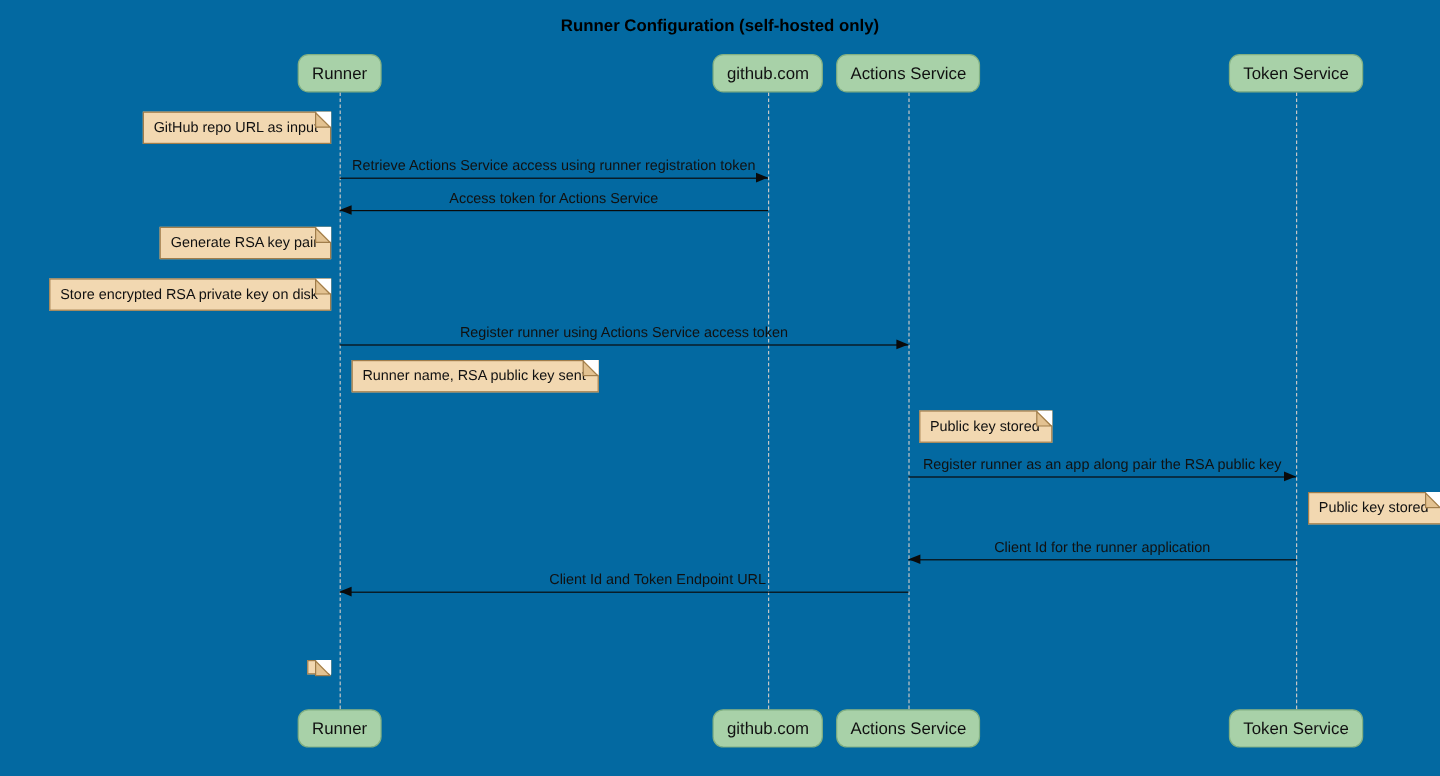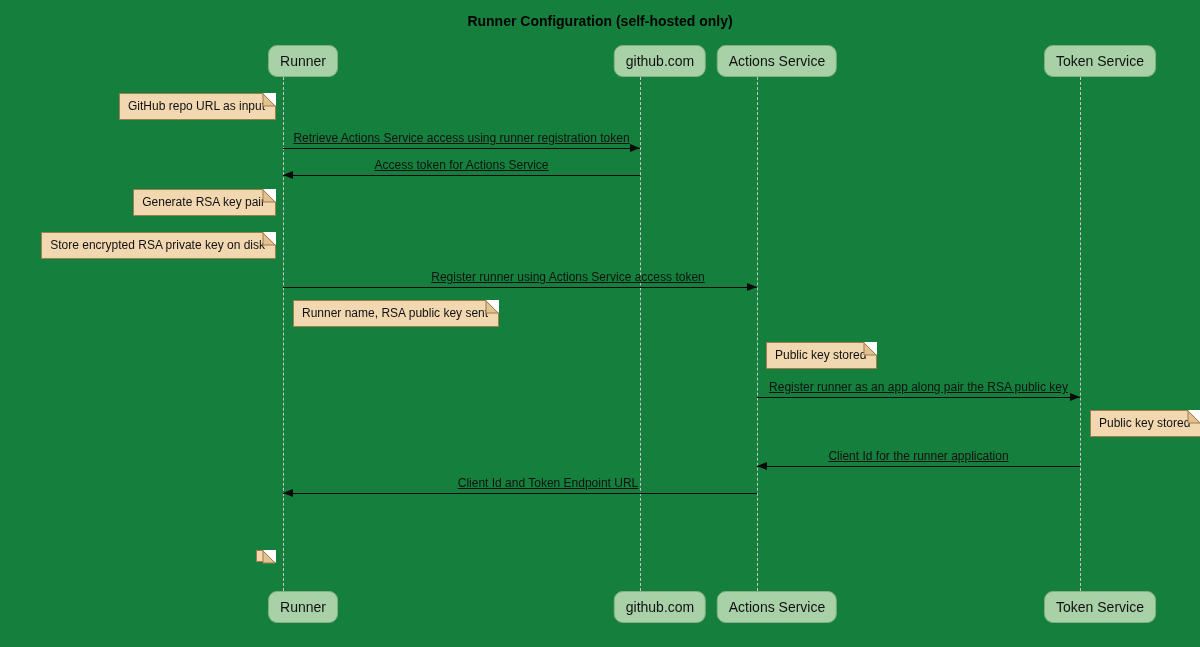--- a/index.html
+++ b/index.html
@@ -2,45 +2,45 @@
 <html style="--p-fill: #A8D1A8; --p-border: #82B082; --n-fill: #F2D8B1; --n-border: #A07D4B; --lifeline: #C6C6C6; --arrow: #0A0A0A;"><head>
 <meta charset="utf-8">
 <style>
   :root{
     --p-fill:#A8D1A8; --p-border:#82B082;
     --n-fill:#F2D8B1; --n-border:#A07D4B;
     --lifeline:#C6C6C6; --arrow:#0a0a0a; --text:#0a0a0a;
   }
   html,body{margin:0;padding:0;background:#fff;}
   #stage{
-    position:relative; width:1200px; height:647px; background:#15803d;
+    position:relative; width:1200px; height:647px; background:#0369a1;
     font-family:"Liberation Sans", sans-serif; color:var(--text);
     overflow:hidden;
   }
   .title{
     position:absolute; top:13px; left:0; width:100%;
     text-align:center; font-size:14px; font-weight:bold; color:#000;
     z-index:4;
   }
   .lifeline{
     position:absolute; width:0; border-left:1px dashed var(--lifeline);
     z-index:1;
   }
   .participant{
     position:absolute; transform:translateX(-50%);
     background:var(--p-fill); border:1px solid var(--p-border);
     border-radius:9px; padding:7px 11px; font-size:14px; line-height:16px;
-    white-space:nowrap; z-index:3; color:#111;margin-left:20px;
+    white-space:nowrap; z-index:3; color:#111;
   }
   .msg-line{
     position:absolute; height:0; border-top:1px solid var(--arrow); z-index:2;
   }
   .msg-label{
     position:absolute; transform:translateX(-50%);
-    font-size:12px; line-height:14px; white-space:nowrap; z-index:2; color:#111;text-decoration:underline;
+    font-size:12px; line-height:14px; white-space:nowrap; z-index:2; color:#111;
   }
   .arrow{position:absolute; width:0; height:0;
     border-top:4.5px solid transparent; border-bottom:4.5px solid transparent; z-index:2;}
   .arrow.right{border-left:10px solid var(--arrow);}
   .arrow.left{border-right:10px solid var(--arrow);}
   .note{
     position:absolute; background:var(--n-fill); border:1px solid var(--n-border);
     padding:5px 10px 5px 8px; font-size:12px; line-height:15px;
     white-space:nowrap; z-index:3; color:#111;
   }
@@ -64,21 +64,21 @@
     <div class="participant" style="left: 1080px; top: 45px;">Token Service</div>
     <div class="participant" style="left: 1080px; top: 591px;">Token Service</div>
     <div class="msg-line" style="left: 283px; top: 148px; width: 357px;"></div>
     <div class="arrow right" style="left: 630px; top: 144px;"></div>
     <div class="msg-label" style="left: 461.5px; top: 131px;">Retrieve Actions Service access using runner registration token</div>
     <div class="msg-line" style="left: 283px; top: 175px; width: 357px;"></div>
     <div class="arrow left" style="left: 283px; top: 171px;"></div>
     <div class="msg-label" style="left: 461.5px; top: 158px;">Access token for Actions Service</div>
     <div class="msg-line" style="left: 283px; top: 287px; width: 474px;"></div>
     <div class="arrow right" style="left: 747px; top: 283px;"></div>
-    <div class="msg-label" style="left: 520px; top: 270px; margin-left: 48px;">Register runner using Actions Service access token</div>
+    <div class="msg-label" style="left: 520px; top: 270px;">Register runner using Actions Service access token</div>
     <div class="msg-line" style="left: 757px; top: 397px; width: 323px;"></div>
     <div class="arrow right" style="left: 1070px; top: 393px;"></div>
     <div class="msg-label" style="left: 918.5px; top: 380px;">Register runner as an app along pair the RSA public key</div>
     <div class="msg-line" style="left: 757px; top: 466px; width: 323px;"></div>
     <div class="arrow left" style="left: 757px; top: 462px;"></div>
     <div class="msg-label" style="left: 918.5px; top: 449px;">Client Id for the runner application</div>
     <div class="msg-line" style="left: 283px; top: 493px; width: 474px;"></div>
     <div class="arrow left" style="left: 283px; top: 489px;"></div>
     <div class="msg-label" style="left: 520px; top: 476px; margin-left: 28px;">Client Id and Token Endpoint URL</div>
     <div class="note" style="top: 93px; right: 924px;"><span>GitHub repo URL as input</span><svg width="14" height="14" class="fold">

